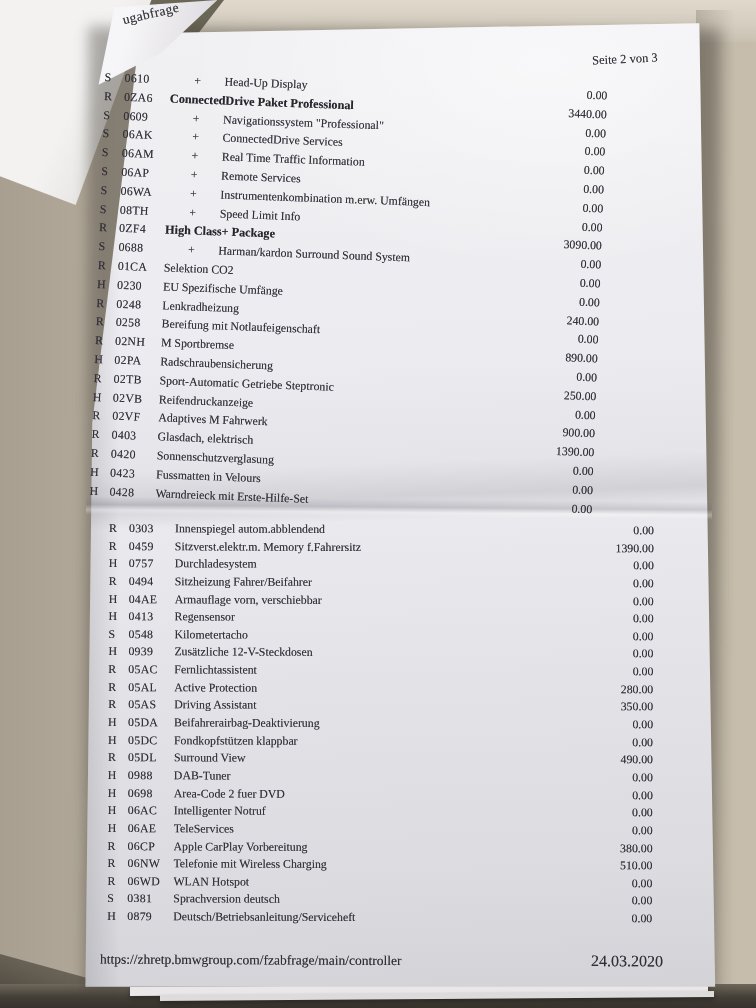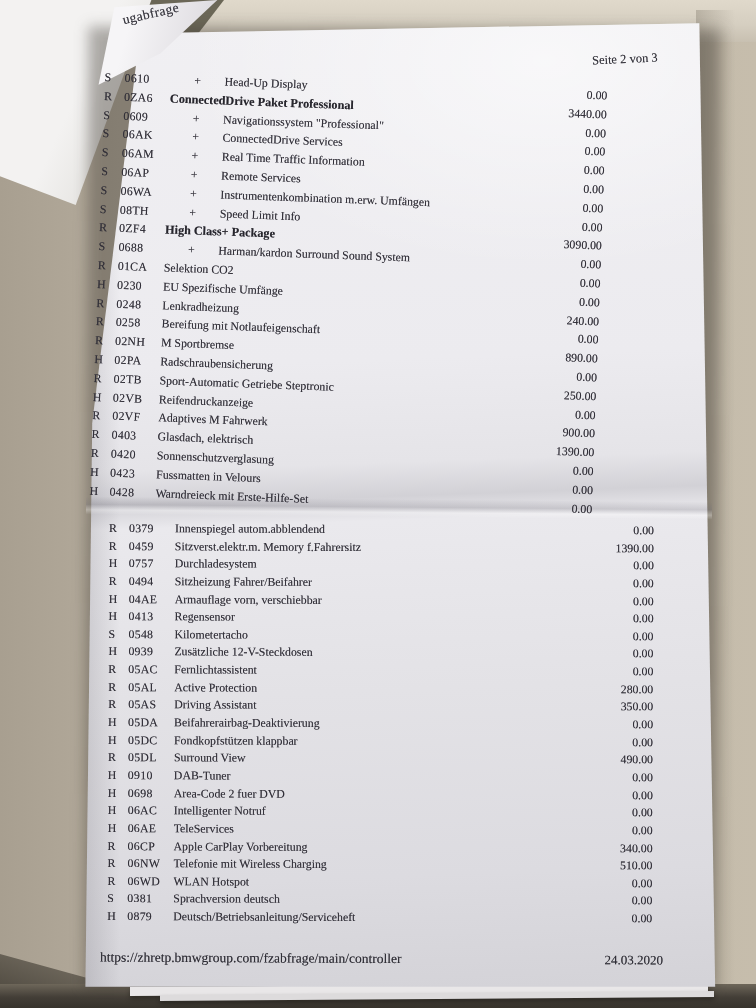--- a/index.html
+++ b/index.html
@@ -54,21 +54,21 @@
   .row .code{width:46px;letter-spacing:.3px;}
   .row .plus{width:54px;text-align:center;}
   .row .desc{flex:1;overflow:hidden;}
   .row .price{width:80px;text-align:right;}
   .row.bold .desc{font-weight:bold;font-size:12.2px;color:#27262d;}
 
   .footer{position:absolute;left:100px;top:951px;width:563px;display:flex;
     justify-content:space-between;align-items:baseline;color:#2f2e36;
     text-shadow:0 0 .5px rgba(47,46,54,.55);transform:rotate(.3deg);}
   .footer .url{font-size:13.5px;}
-  .footer .date{font-size:13px;margin-left:32px;}
+  .footer .date{font-size:16px;margin-left:32px;}
 </style>
 </head>
 <body>
 
 <div>
   <div class="wall-top"></div>
   <div class="wall-right-shade"></div>
   <div class="dark-gap"></div>
   <div class="under-sheet"></div>
   <div class="desk-corner"></div>
@@ -227,21 +227,21 @@
       <div class="row">
         <span class="flag">H</span>
         <span class="code">0428</span>
         <span class="desc">Warndreieck mit Erste-Hilfe-Set</span>
         <span class="price">0.00</span>
       </div>
     </div>
   <div class="tbl tbl-lower" id="table-lower">
       <div class="row">
         <span class="flag">R</span>
-        <span class="code">0379</span>
+        <span class="code">0303</span>
         <span class="desc">Innenspiegel autom.abblendend</span>
         <span class="price">0.00</span>
       </div>
       <div class="row">
         <span class="flag">R</span>
         <span class="code">0459</span>
         <span class="desc">Sitzverst.elektr.m. Memory f.Fahrersitz</span>
         <span class="price">1390.00</span>
       </div>
       <div class="row">
@@ -311,21 +311,21 @@
         <span class="price">0.00</span>
       </div>
       <div class="row">
         <span class="flag">R</span>
         <span class="code">05DL</span>
         <span class="desc">Surround View</span>
         <span class="price">490.00</span>
       </div>
       <div class="row">
         <span class="flag">H</span>
-        <span class="code">0910</span>
+        <span class="code">0988</span>
         <span class="desc">DAB-Tuner</span>
         <span class="price">0.00</span>
       </div>
       <div class="row">
         <span class="flag">H</span>
         <span class="code">0698</span>
         <span class="desc">Area-Code 2 fuer DVD</span>
         <span class="price">0.00</span>
       </div>
       <div class="row">
@@ -337,21 +337,21 @@
       <div class="row">
         <span class="flag">H</span>
         <span class="code">06AE</span>
         <span class="desc">TeleServices</span>
         <span class="price">0.00</span>
       </div>
       <div class="row">
         <span class="flag">R</span>
         <span class="code">06CP</span>
         <span class="desc">Apple CarPlay Vorbereitung</span>
-        <span class="price">340.00</span>
+        <span class="price">380.00</span>
       </div>
       <div class="row">
         <span class="flag">R</span>
         <span class="code">06NW</span>
         <span class="desc">Telefonie mit Wireless Charging</span>
         <span class="price">510.00</span>
       </div>
       <div class="row">
         <span class="flag">R</span>
         <span class="code">06WD</span>

